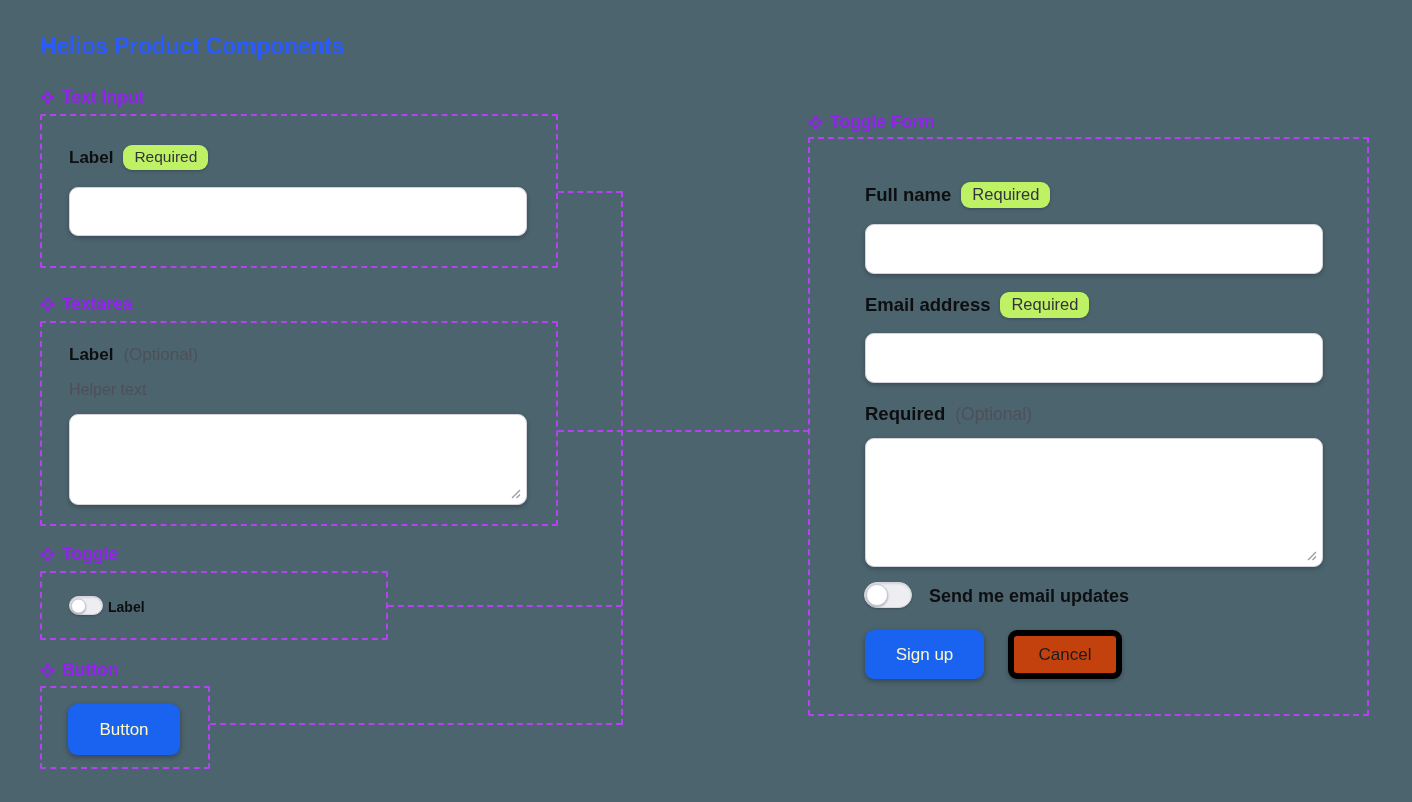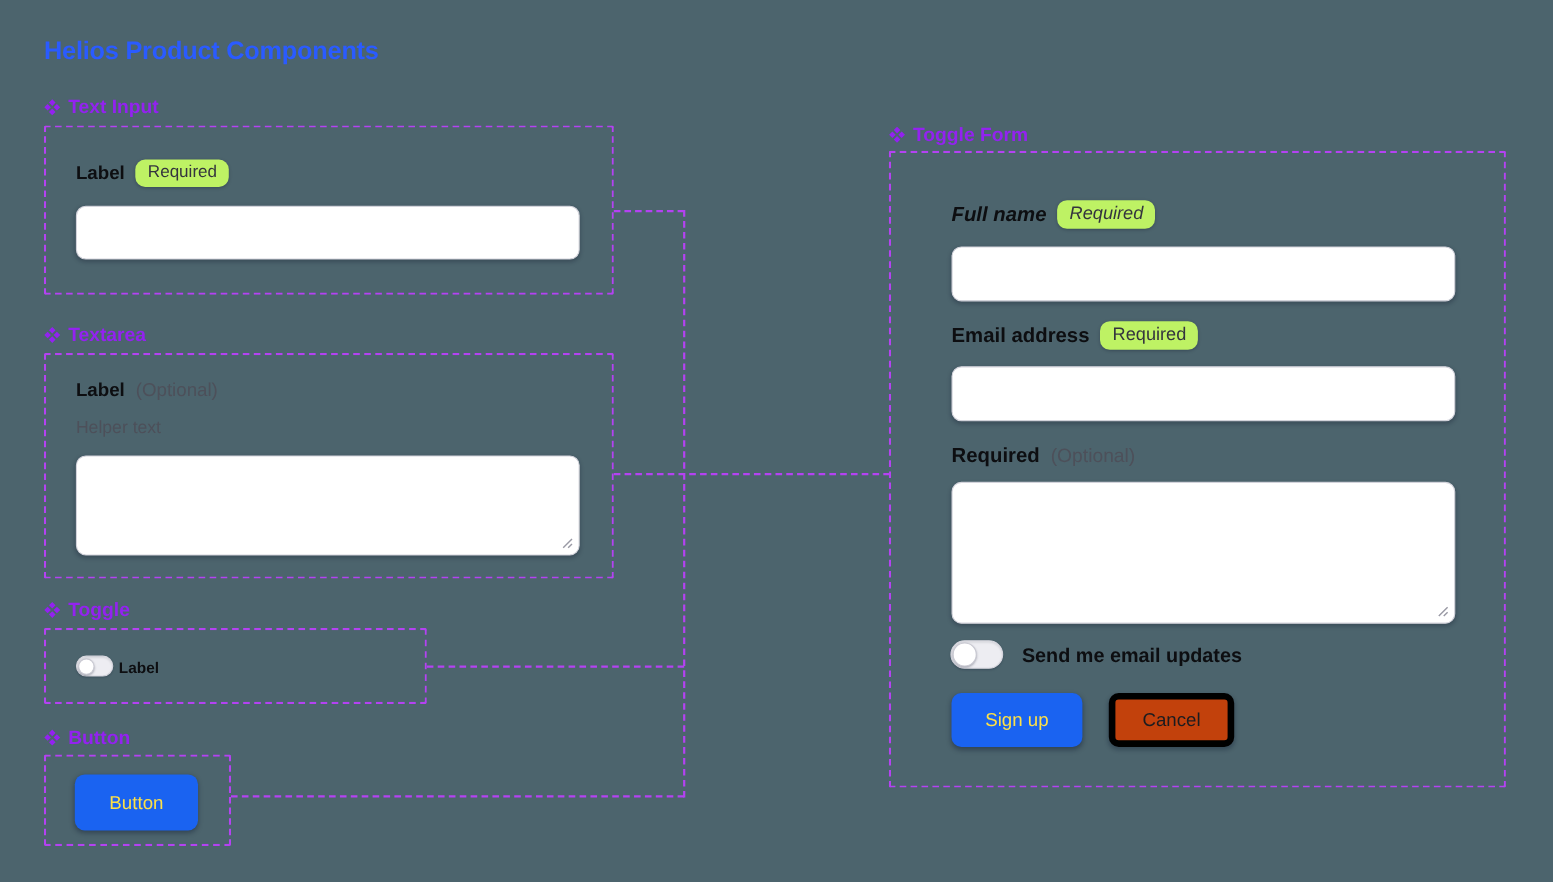--- a/index.html
+++ b/index.html
@@ -78,21 +78,21 @@
   .toggle-label-sm{font-size:14px;font-weight:800;color:#0D0E11;}
   .toggle-label-lg{font-size:18px;font-weight:800;color:#0D0E11;}
 
   
   .btn{
     position:absolute;display:flex;align-items:center;justify-content:center;
     border-radius:9px;font-family:"Liberation Sans",sans-serif;
     font-size:17px;cursor:pointer;box-sizing:border-box;border:none;
   }
   .btn-primary{
-    background:#1A63F1;color:#fde047;
+    background:#1A63F1;color:#fef9c3;
     box-shadow:0 2px 5px rgba(8,15,40,.38);
   }
   .btn-secondary{
     background:#c2410c;color:#1B1C20;border:6px solid #000000;
     box-shadow:0 2px 4px rgba(8,15,40,.3);
   }
 </style>
 </head>
 <body>
 
@@ -175,21 +175,21 @@
     <span>
       <svg width="15" height="15" viewBox="0 0 16 16">
           <path fill="#9322F0" d="M8 .3 11.2 3.5 8 6.7 4.8 3.5Z M12.5 4.8 15.7 8 12.5 11.2 9.3 8Z M8 9.3 11.2 12.5 8 15.7 4.8 12.5Z M3.5 4.8 6.7 8 3.5 11.2 .3 8Z"></path>
         </svg>
     </span>
     <span>Toggle Form</span>
   </div>
 
   <div class="dashed-box" style="left:808px;top:137px;width:561px;height:579px;">
 
-    <div class="label-row" style="left:55px;top:43px;font-style:italic;">
+    <div class="label-row" style="left:55px;top:43px;">
       <span class="field-label big">Full name</span>
       <span class="badge" style="font-size:16.5px;">Required</span>
     </div>
     <input class="text-input" style="left: 55px; top: 85px; width: 458px; height: 50px;">
 
     <div class="label-row" style="left:55px;top:153px;">
       <span class="field-label big">Email address</span>
       <span class="badge" style="font-size:16.5px;">Required</span>
     </div>
     <input class="text-input" style="left: 55px; top: 194px; width: 458px; height: 50px;">

